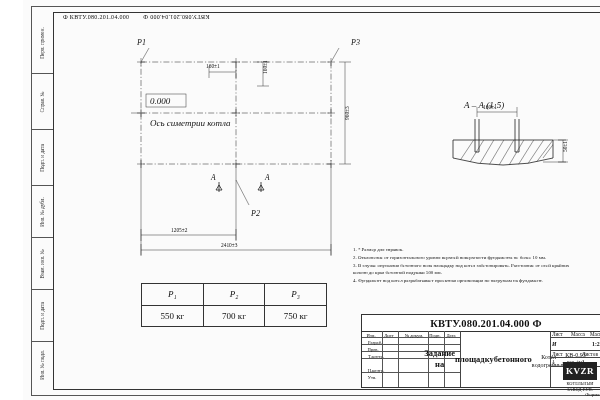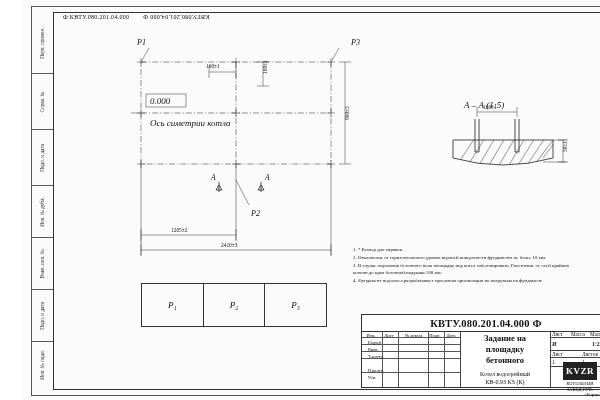--- a/index.html
+++ b/index.html
@@ -14,21 +14,21 @@
   .vcell{position:absolute;left:0;width:22px;border-bottom:1px solid #555;box-sizing:border-box;}
   .vlabel{position:absolute;left:50%;top:50%;transform:translate(-50%,-50%) rotate(-90deg);
           white-space:nowrap;font-size:5.2px;color:#222;font-family:"Liberation Serif",serif;}
 
   
   .title-block{position:absolute;right:12px;bottom:12px;width:248px;height:72px;border:1.4px solid #333;background:#fff;}
   .tb-main{position:absolute;left:0;top:0;width:248px;height:16px;border-bottom:1.4px solid #333;
            display:flex;align-items:center;justify-content:center;font-size:10.5px;font-weight:bold;letter-spacing:.2px;}
   .tb-left{position:absolute;left:0;top:16px;width:98px;height:56px;border-right:1px solid #444;}
   .tb-mid{position:absolute;left:98px;top:16px;width:90px;height:56px;border-right:1px solid #444;
-          display:flex;flex-direction:column;align-items:center;justify-content:center;text-align:center;}
+          display:flex;flex-direction:row;align-items:center;justify-content:center;text-align:center;}
   .tb-right{position:absolute;left:188px;top:16px;width:60px;height:56px;}
   .tb-task{font-size:8.5px;font-weight:bold;line-height:11px;}
   .tb-sub{font-size:6px;line-height:8px;margin-top:4px;}
 
   .grid-row{position:absolute;left:0;right:0;height:7px;border-bottom:1px solid #555;box-sizing:border-box;}
   .grid-col{position:absolute;top:0;bottom:0;border-right:1px solid #555;}
   .tiny-c{position:absolute;transform:translate(-50%,-50%);font-size:4.6px;white-space:nowrap;}
 
   .kv-right-row{position:absolute;left:0;right:0;border-bottom:1px solid #444;box-sizing:border-box;display:flex;}
   .kv-cap{font-size:5.2px;padding-left:2px;}
@@ -224,20 +224,25 @@
   </div>
 
   <div class="tbl">
     <table>
       <tbody>
           <tr>
         <td class="hd">Р₁</td>
         <td class="hd">Р₂</td>
         <td class="hd">Р₃</td>
       </tr>
+      <tr>
+        <td>550 кг</td>
+        <td>700 кг</td>
+        <td>750 кг</td>
+      </tr>
     </tbody>
       </table>
   </div>
 
   <div class="title-block">
     <div class="tb-main">КВТУ.080.201.04.000  Ф</div>
 
     <div class="tb-left">
       <div class="grid-row" style="top:0;">
         <span class="tiny-c" style="left:9px;top:4px;">Изм.</span>

